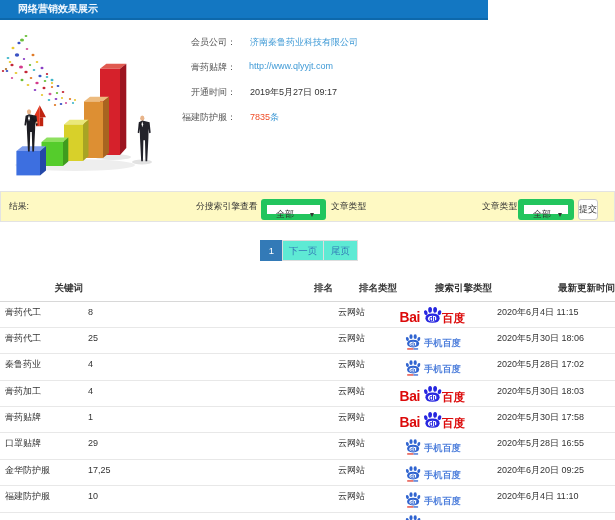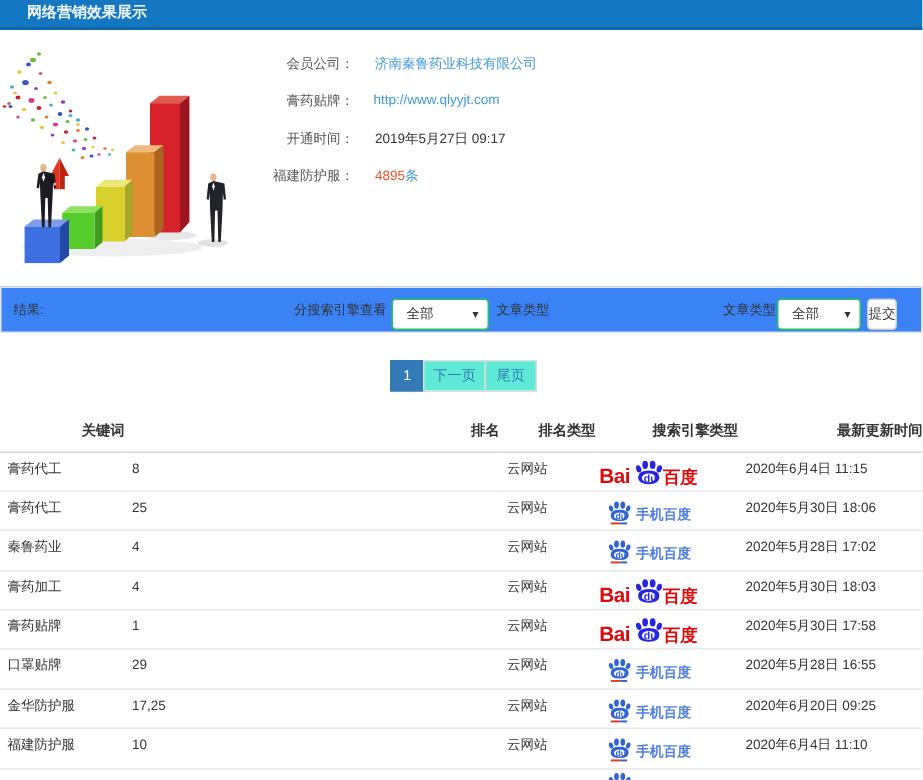--- a/index.html
+++ b/index.html
@@ -1,25 +1,25 @@
 <!DOCTYPE html>
 <html><head>
 <meta charset="utf-8">
 <style>
 *{margin:0;padding:0;box-sizing:border-box}
 html,body{width:615px;height:520px;background:#fff;font-family:"Liberation Sans",sans-serif;position:relative;overflow:hidden}
 .abs{position:absolute}
-.hdr{left:0;top:0;width:615px;height:20px;background:#1377c2;border-bottom:2px solid #0d68ab;color:#f0f7fd;font-size:10px;font-weight:bold;line-height:18px;padding-left:18px}
+.hdr{left:0;top:0;width:488px;height:20px;background:#1377c2;border-bottom:2px solid #0d68ab;color:#f0f7fd;font-size:10px;font-weight:bold;line-height:18px;padding-left:18px}
 .lbl{color:#555;font-size:9px}
 .val{font-size:9px;color:#333}
 .blue{color:#3f9ad6}
 .red{color:#f04e29}
-.fbar{left:0;top:191px;width:615px;height:31px;background:#3b82f6;border:1px solid #e3e3e3}
+.fbar{left:0;top:191px;width:615px;height:31px;background:#fef9c3;border:1px solid #e3e3e3}
 .flbl{position:absolute;font-size:8.8px;font-weight:normal;color:#333;top:9px}
-.sel{position:absolute;top:7px;height:21px;background:#fff;border:1px solid #22c55e;border-radius:3px;font-size:9px;color:#333;line-height:19px;padding-left:9px}
+.sel{position:absolute;top:7px;height:21px;background:#fff;border:6px solid #22c55e;border-radius:3px;font-size:9px;color:#333;line-height:19px;padding-left:9px}
 .sel:after{content:"";position:absolute;right:6px;top:8px;border-left:2.8px solid transparent;border-right:2.8px solid transparent;border-top:4px solid #333}
 .btnsubmit{position:absolute;top:7px;height:21px;background:#fff;border:1px solid #ccc;border-radius:3px;font-size:9px;color:#333;line-height:19px;text-align:center}
 .pg{position:absolute;font-size:9.5px;line-height:20px;border:1px solid #ddd;background:#5eead4;color:#337ab7;text-align:center;height:21px}
 .pg.act{background:#337ab7;border-color:#337ab7;color:#fff}
 table.tb{position:absolute;left:0;top:272px;width:615px;border-collapse:collapse;table-layout:fixed}
 table.tb th{font-size:9.5px;line-height:11px;color:#333;text-align:right;font-weight:bold;padding:10px 0 0 5px;height:29px;border-bottom:1px solid #d8d8d8;vertical-align:top}
 table.tb td{font-size:9px;line-height:11px;color:#333;padding:5px 0 0 5px;height:26.4px;border-bottom:1px solid #e8e8e8;vertical-align:top}
 .rk{color:#337ab7}
 .lg1td{padding:5px 0 0 3px !important}.lg2td{padding:6px 0 0 7px !important}
 </style>
@@ -121,21 +121,21 @@
   </g>
 </svg>
 
 <div class="abs lbl" style="right:379px;top:36px">会员公司：</div>
 <div class="abs val blue" style="left:250px;top:36px">济南秦鲁药业科技有限公司</div>
 <div class="abs lbl" style="right:379px;top:61px">膏药贴牌：</div>
 <div class="abs val blue" style="left:249px;top:61px">http://www.qlyyjt.com</div>
 <div class="abs lbl" style="right:379px;top:86px">开通时间：</div>
 <div class="abs val" style="left:250px;top:86px">2019年5月27日 09:17</div>
 <div class="abs lbl" style="right:379px;top:111px">福建防护服：</div>
-<div class="abs val" style="left:250px;top:111px"><span class="red">4895</span><span class="blue">条</span></div>
+<div class="abs val" style="left:250px;top:111px"><span class="red">7835</span><span class="blue">条</span></div>
 
 <div class="abs fbar">
   <div class="flbl" style="left:8px;font-weight:normal">结果:</div>
   <div class="flbl" style="left:195px">分搜索引擎查看</div>
   <div class="sel" style="left:260px;width:65px">全部</div>
   <div class="flbl" style="left:330px">文章类型</div>
   <div class="flbl" style="left:481px">文章类型</div>
   <div class="sel" style="left:517px;width:56px">全部</div>
   <div class="btnsubmit" style="left:577px;width:20px">提交</div>
 </div>

